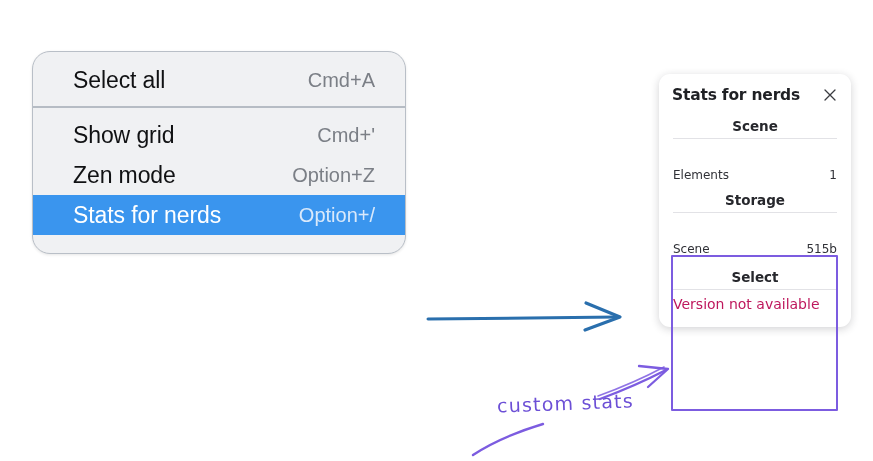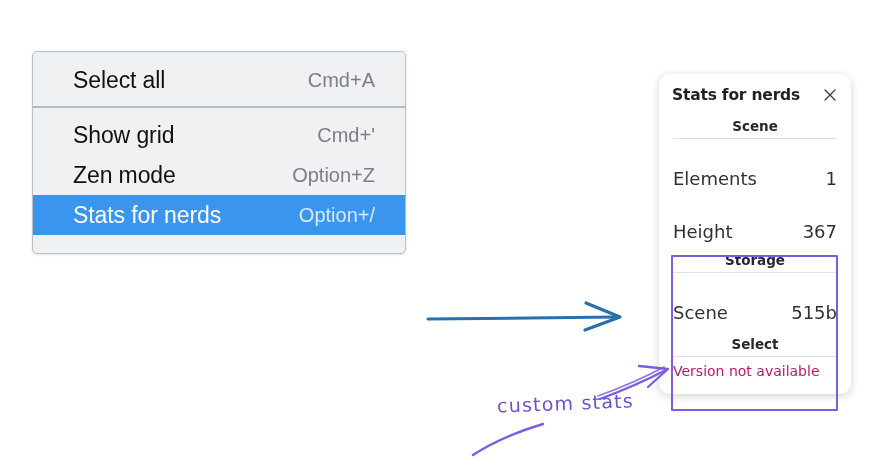--- a/index.html
+++ b/index.html
@@ -20,21 +20,21 @@
   }
 
   
   .context-menu {
     position: absolute;
     left: 32px;
     top: 51px;
     width: 374px;
     background: #f0f1f3;
     border: 1px solid #b9bfc7;
-    border-radius: 5px;
+    border-radius: 18px;
     box-shadow: 0 1px 3px rgba(0,0,0,0.10);
     padding: 0;
     box-sizing: border-box;
     overflow: hidden;
     text-align: right;
   }
   .menu-group {
     padding: 6px 0 6px 0;
   }
   .menu-group.first { padding: 8px 0 6px 0; }
@@ -113,21 +113,21 @@
   }
   .section-rule {
     height: 1px;
     background: #e2e2e6;
     margin: 0 1px 2px 1px;
   }
   .stat-row {
     display: flex;
     justify-content: space-between;
     align-items: center;
-    font-size: 18px;
+    font-size: 12px;
     color: #303137;
     padding: 3.5px 1px;
     margin-top: 25px;
   }
   .stat-row .k { white-space: nowrap; }
   .stat-row .v { white-space: nowrap; }
   .stat-single {
     font-size: 14px;
     color: #be185d;
     padding: 4px 1px 1px 1px;
@@ -210,24 +210,20 @@
       </span>
     </div>
 
     <div>
       <div class="section-title">Scene</div>
       <div class="section-rule"></div>
       <div class="stat-row">
         <span class="k">Elements</span>
         <span class="v">1</span>
       </div>
-      <div class="stat-row">
-        <span class="k">Height</span>
-        <span class="v">367</span>
-      </div>
     </div>
 
     <div style="margin-top:6px;">
       <div class="section-title">Storage</div>
       <div class="section-rule"></div>
       <div class="stat-row">
         <span class="k">Scene</span>
         <span class="v">515b</span>
       </div>
     </div>

